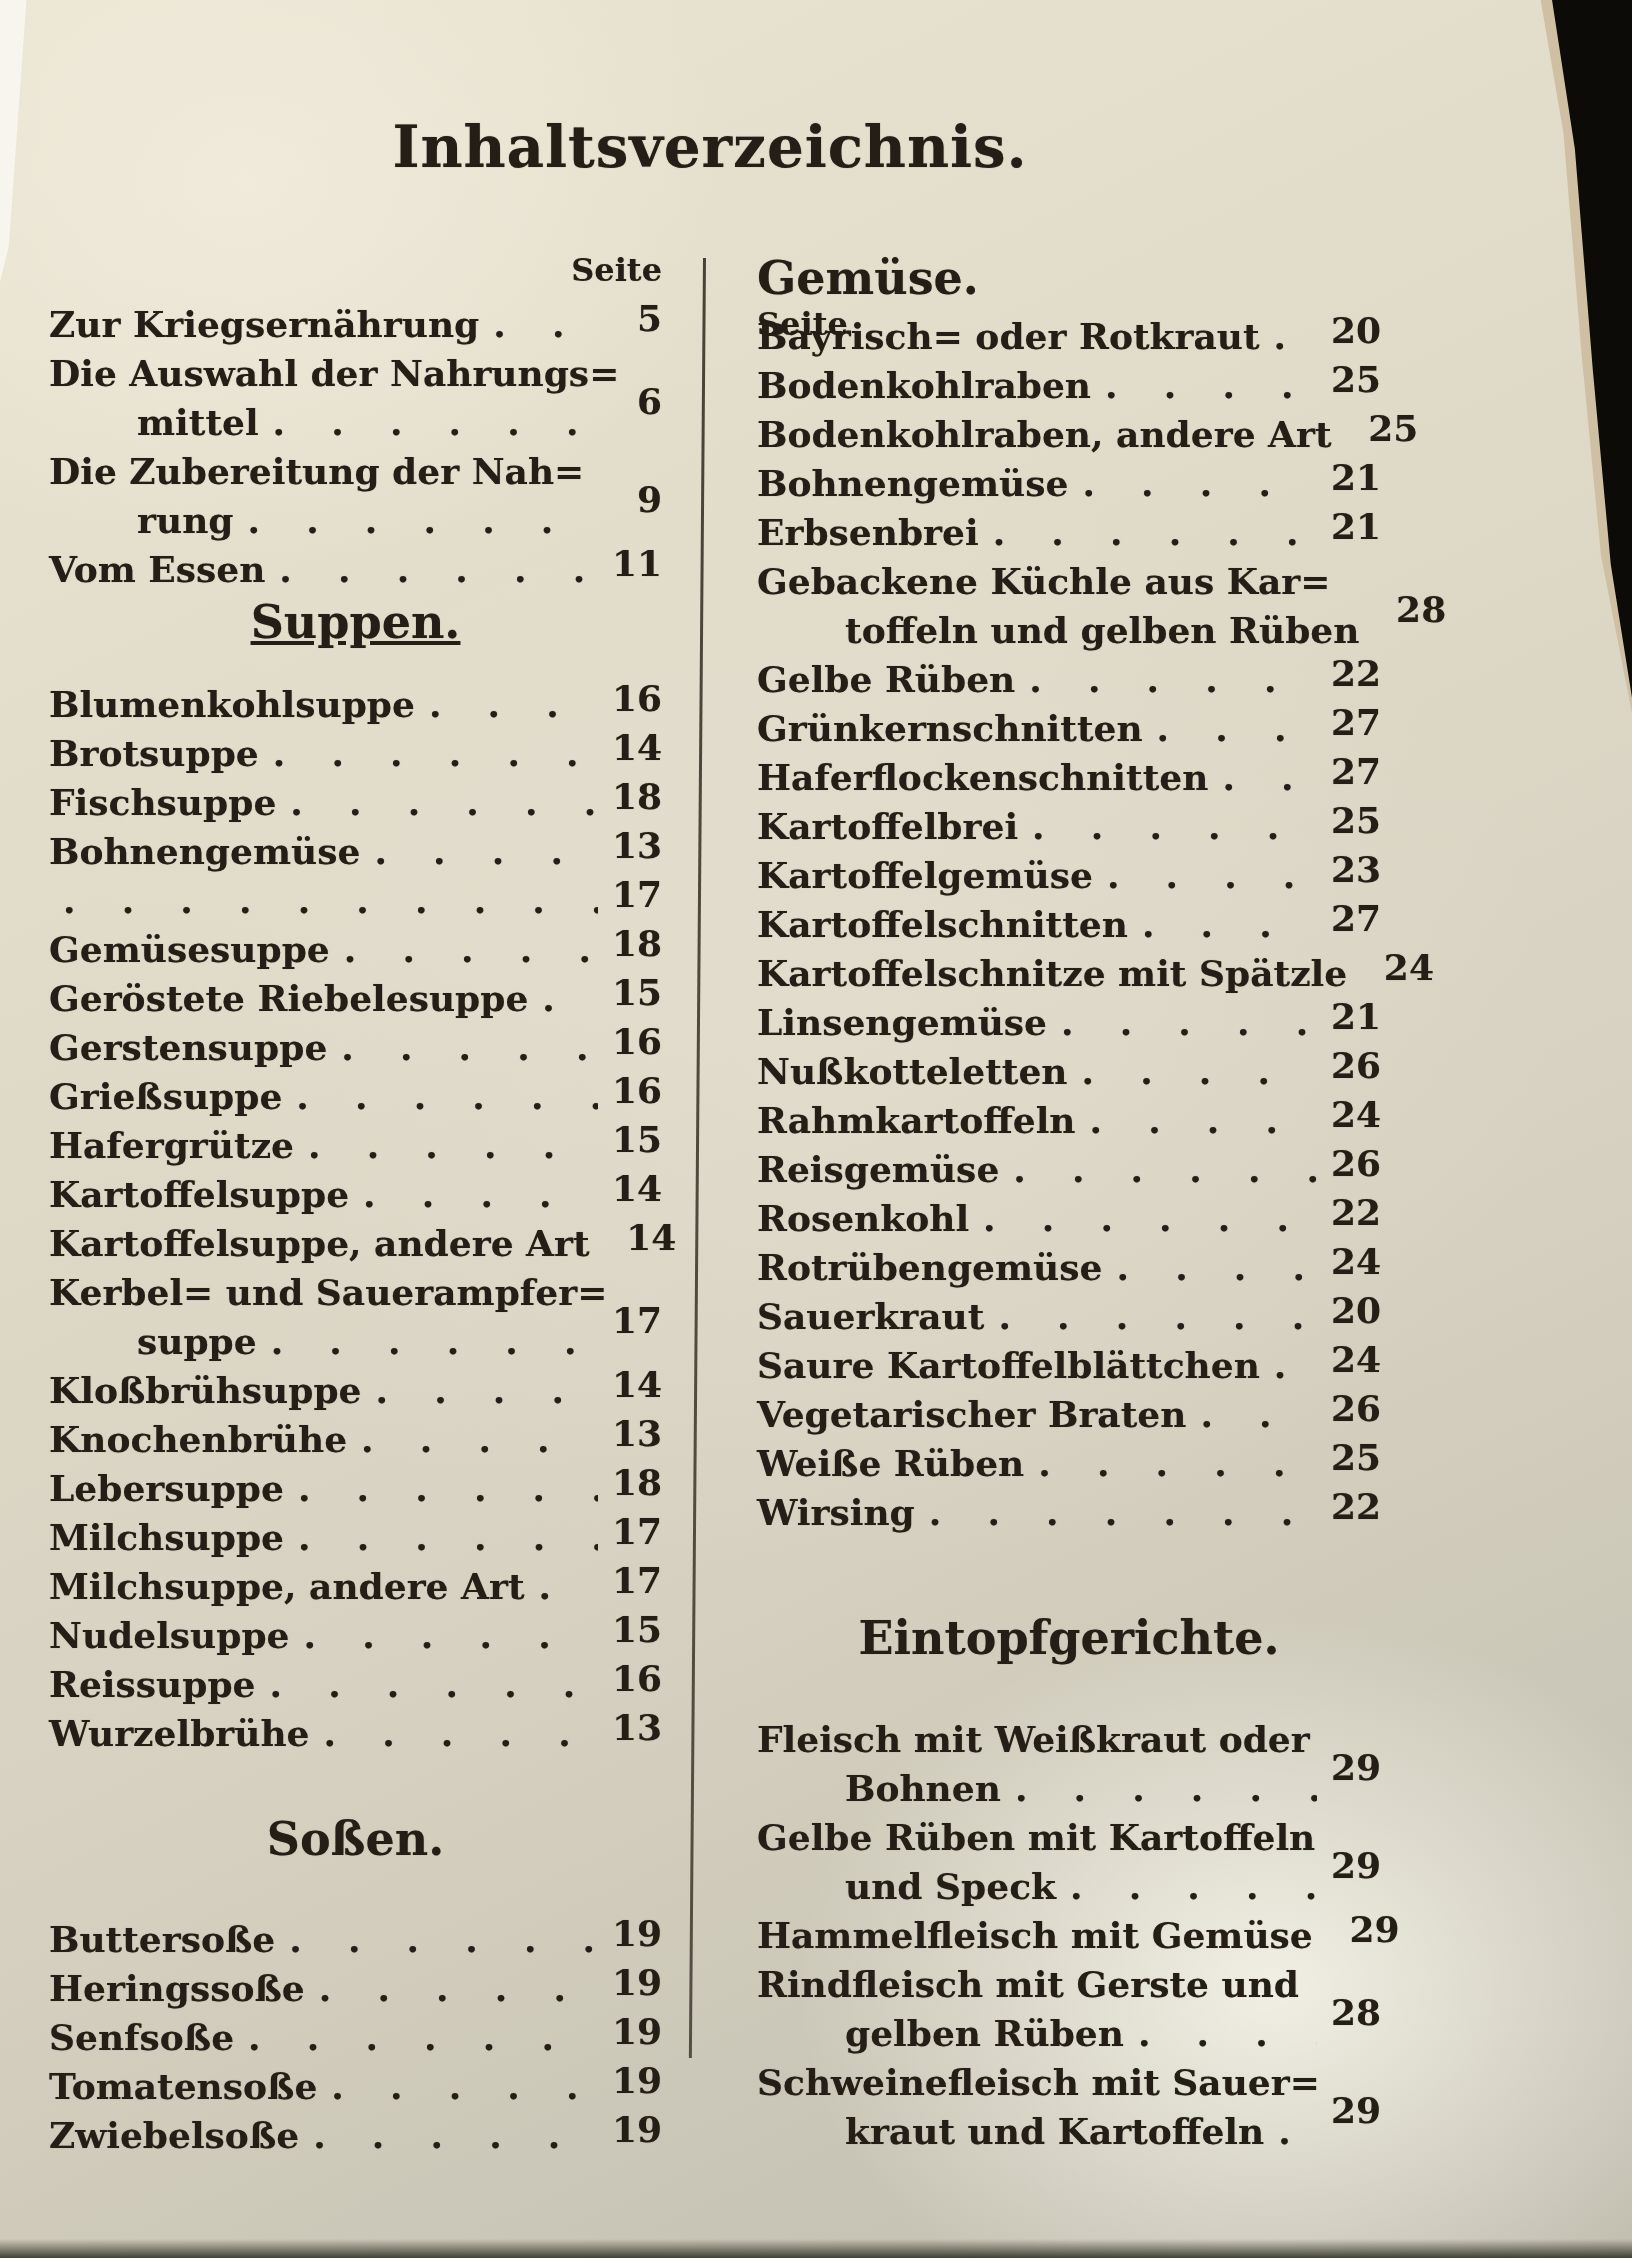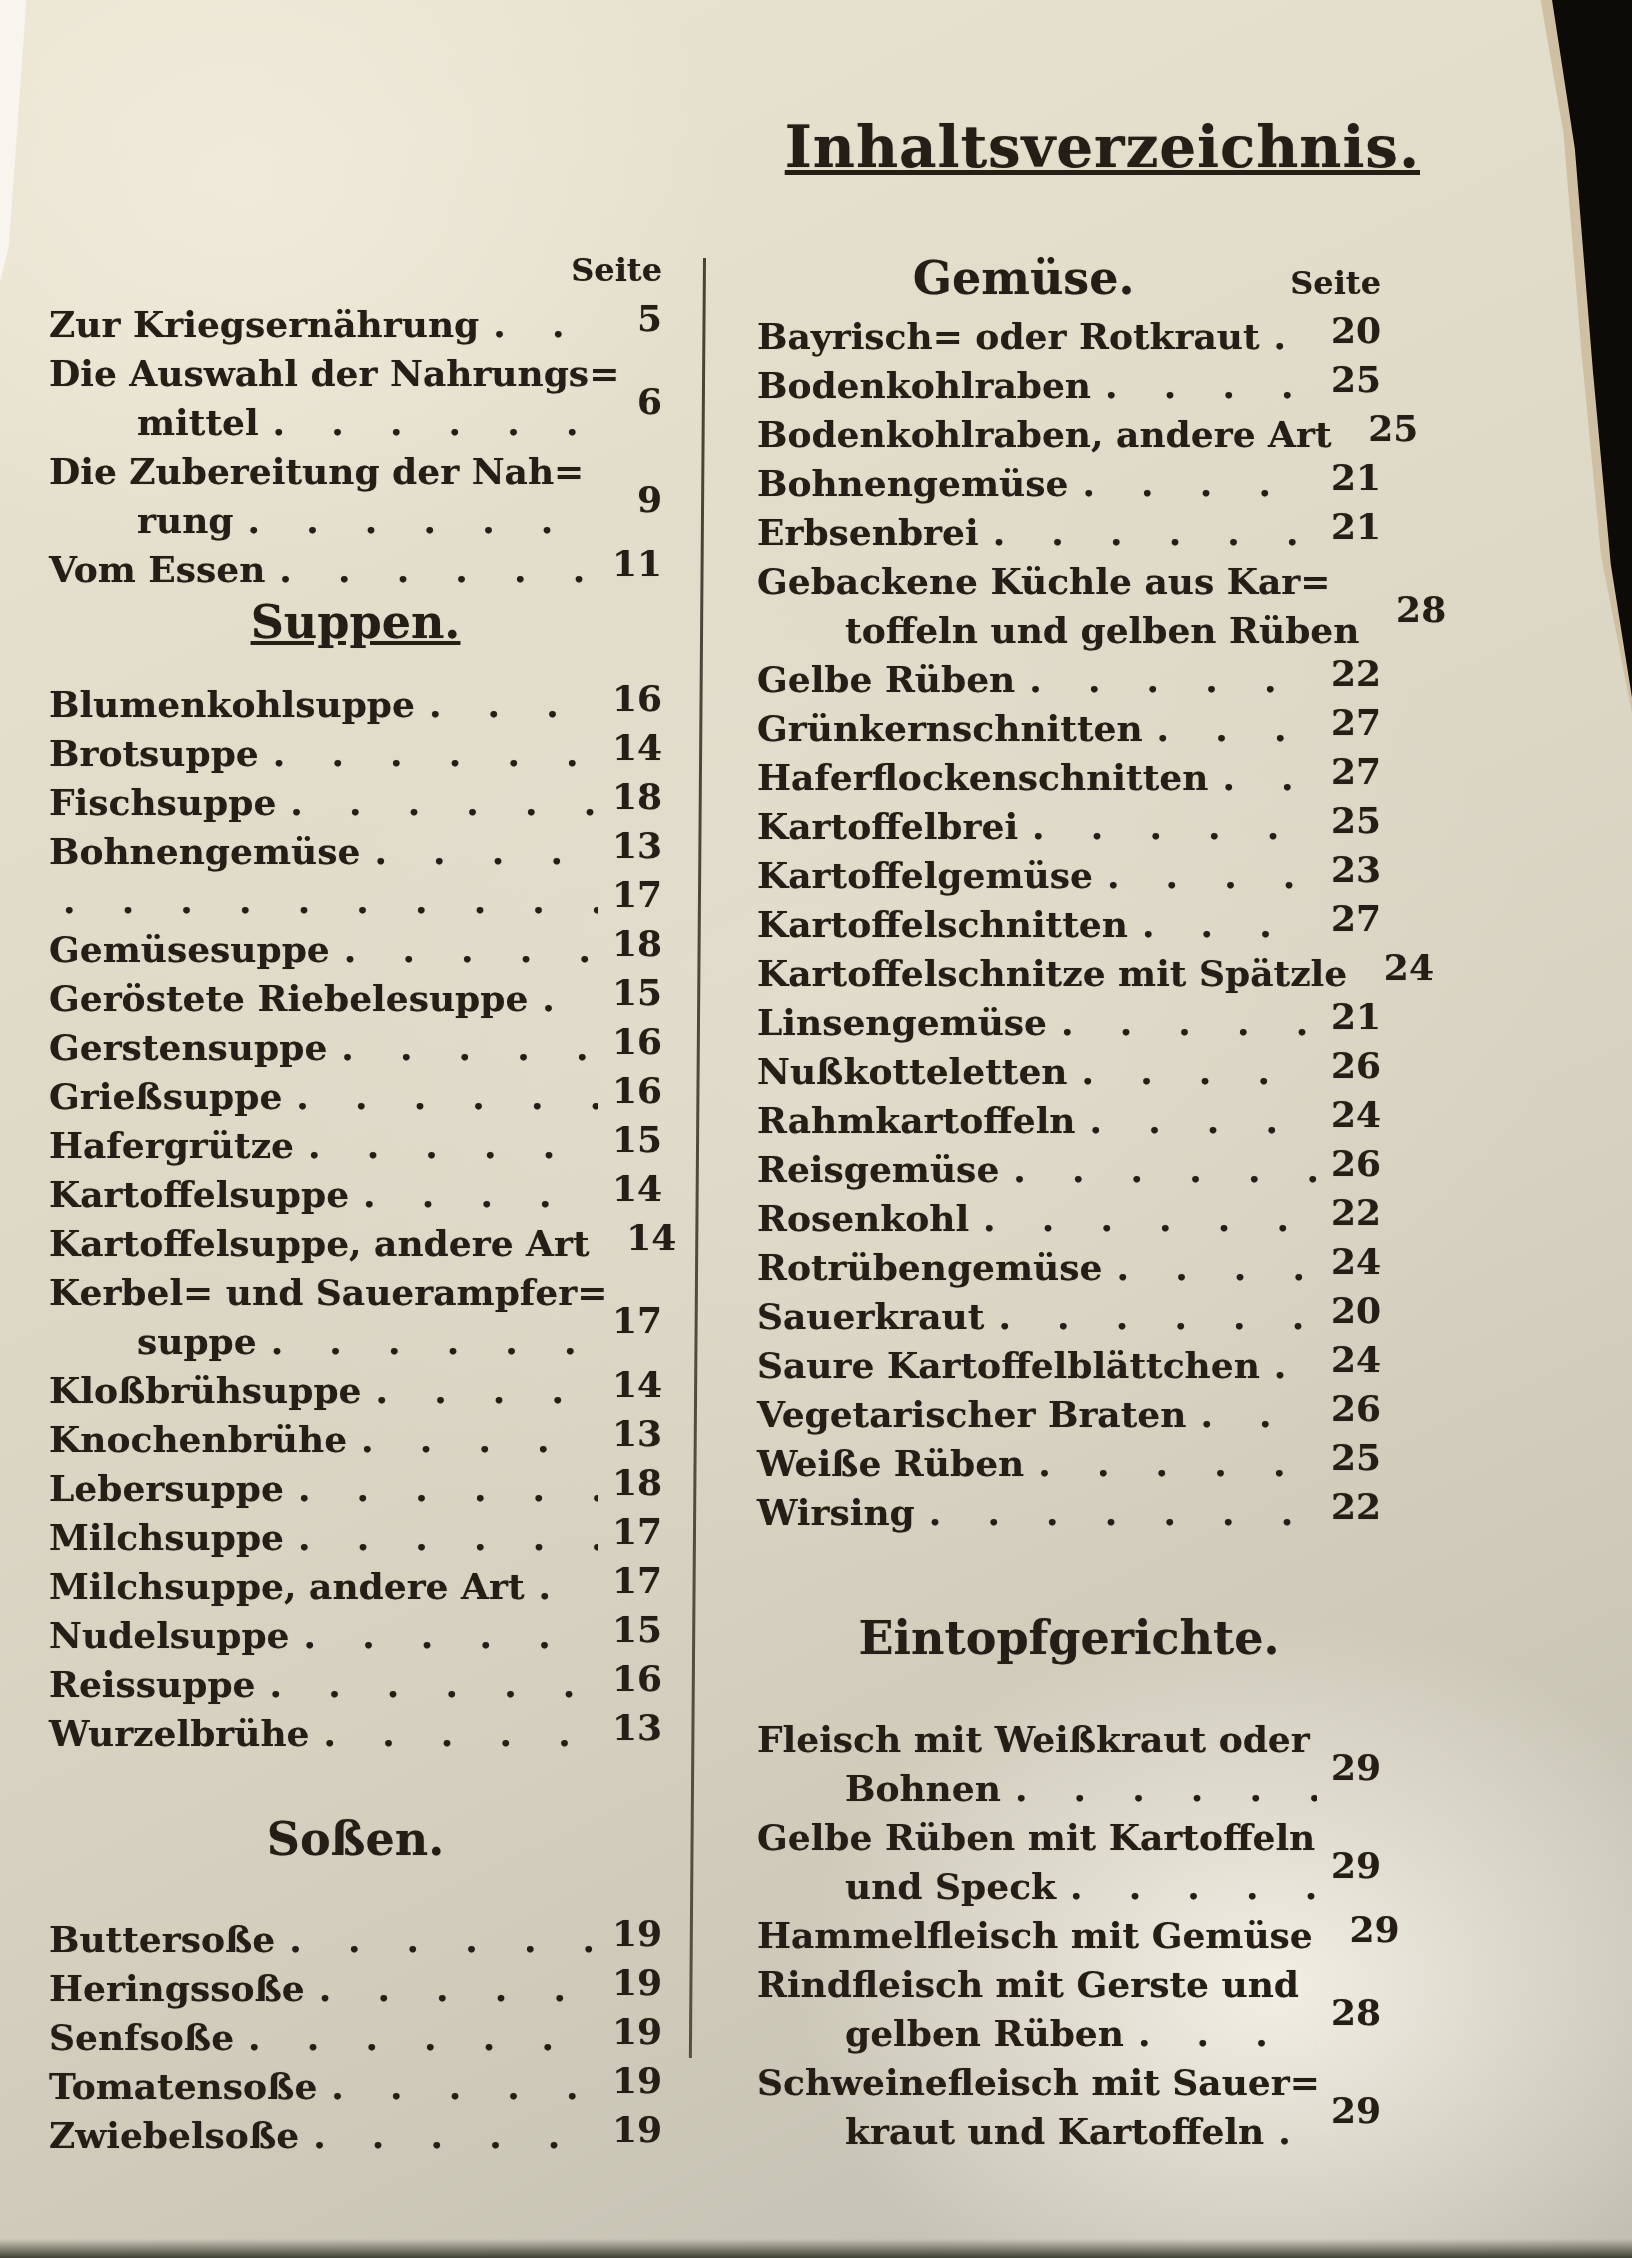--- a/index.html
+++ b/index.html
@@ -37,36 +37,35 @@
     background:linear-gradient(to top, rgba(40,42,30,.85), rgba(40,42,30,0));
   }
   .divider{
     position:absolute;left:703px;top:258px;width:2.6px;height:1800px;
     background:linear-gradient(to bottom, rgba(45,38,28,.85), rgba(45,38,28,.75));
     transform:rotate(.45deg);
     transform-origin:top center;
   }
   .title{
     position:absolute;left:0;top:113px;width:1420px;
-    text-align:right;
+    text-align:center;
     font-size:58px;font-weight:bold;
     letter-spacing:0.9px;
     text-shadow:0 0 0.9px rgba(30,22,12,.55);
-    text-decoration:underline;
   }
   .col{
     position:absolute;top:251px;
     font-size:36px;font-weight:bold;
     text-shadow:0 0 0.9px rgba(30,22,12,.4);
   }
   .col.left{left:49px;width:613px;}
   .col.right{left:757px;width:624px;}
   .seite-row{display:flex;justify-content:flex-end;height:44px;margin-bottom:5.3px;}
   .seite{font-size:32px;font-weight:bold;}
-  .sec-seite-row{display:flex;align-items:baseline;height:49px;margin-bottom:12.4px;}
+  .sec-seite-row{display:flex;align-items:baseline;height:49px;margin-bottom:12.4px;flex-direction:column;}
   .sec-seite-row .sec-inline{flex:1;text-align:center;font-size:46px;}
   .sec-header{
     text-align:center;font-size:46px;font-weight:bold;
     height:56px;line-height:56px;
   }
   .col.left .sec-header.m1{margin-bottom:30px;text-decoration:underline;}
   .col.left .sec-header.m2{margin-top:53px;margin-bottom:48px;}
   .col.right .sec-header.m1{margin-top:73px;margin-bottom:49px;}
   .entry{line-height:49px;}
   .entry .row{display:flex;align-items:baseline;}

